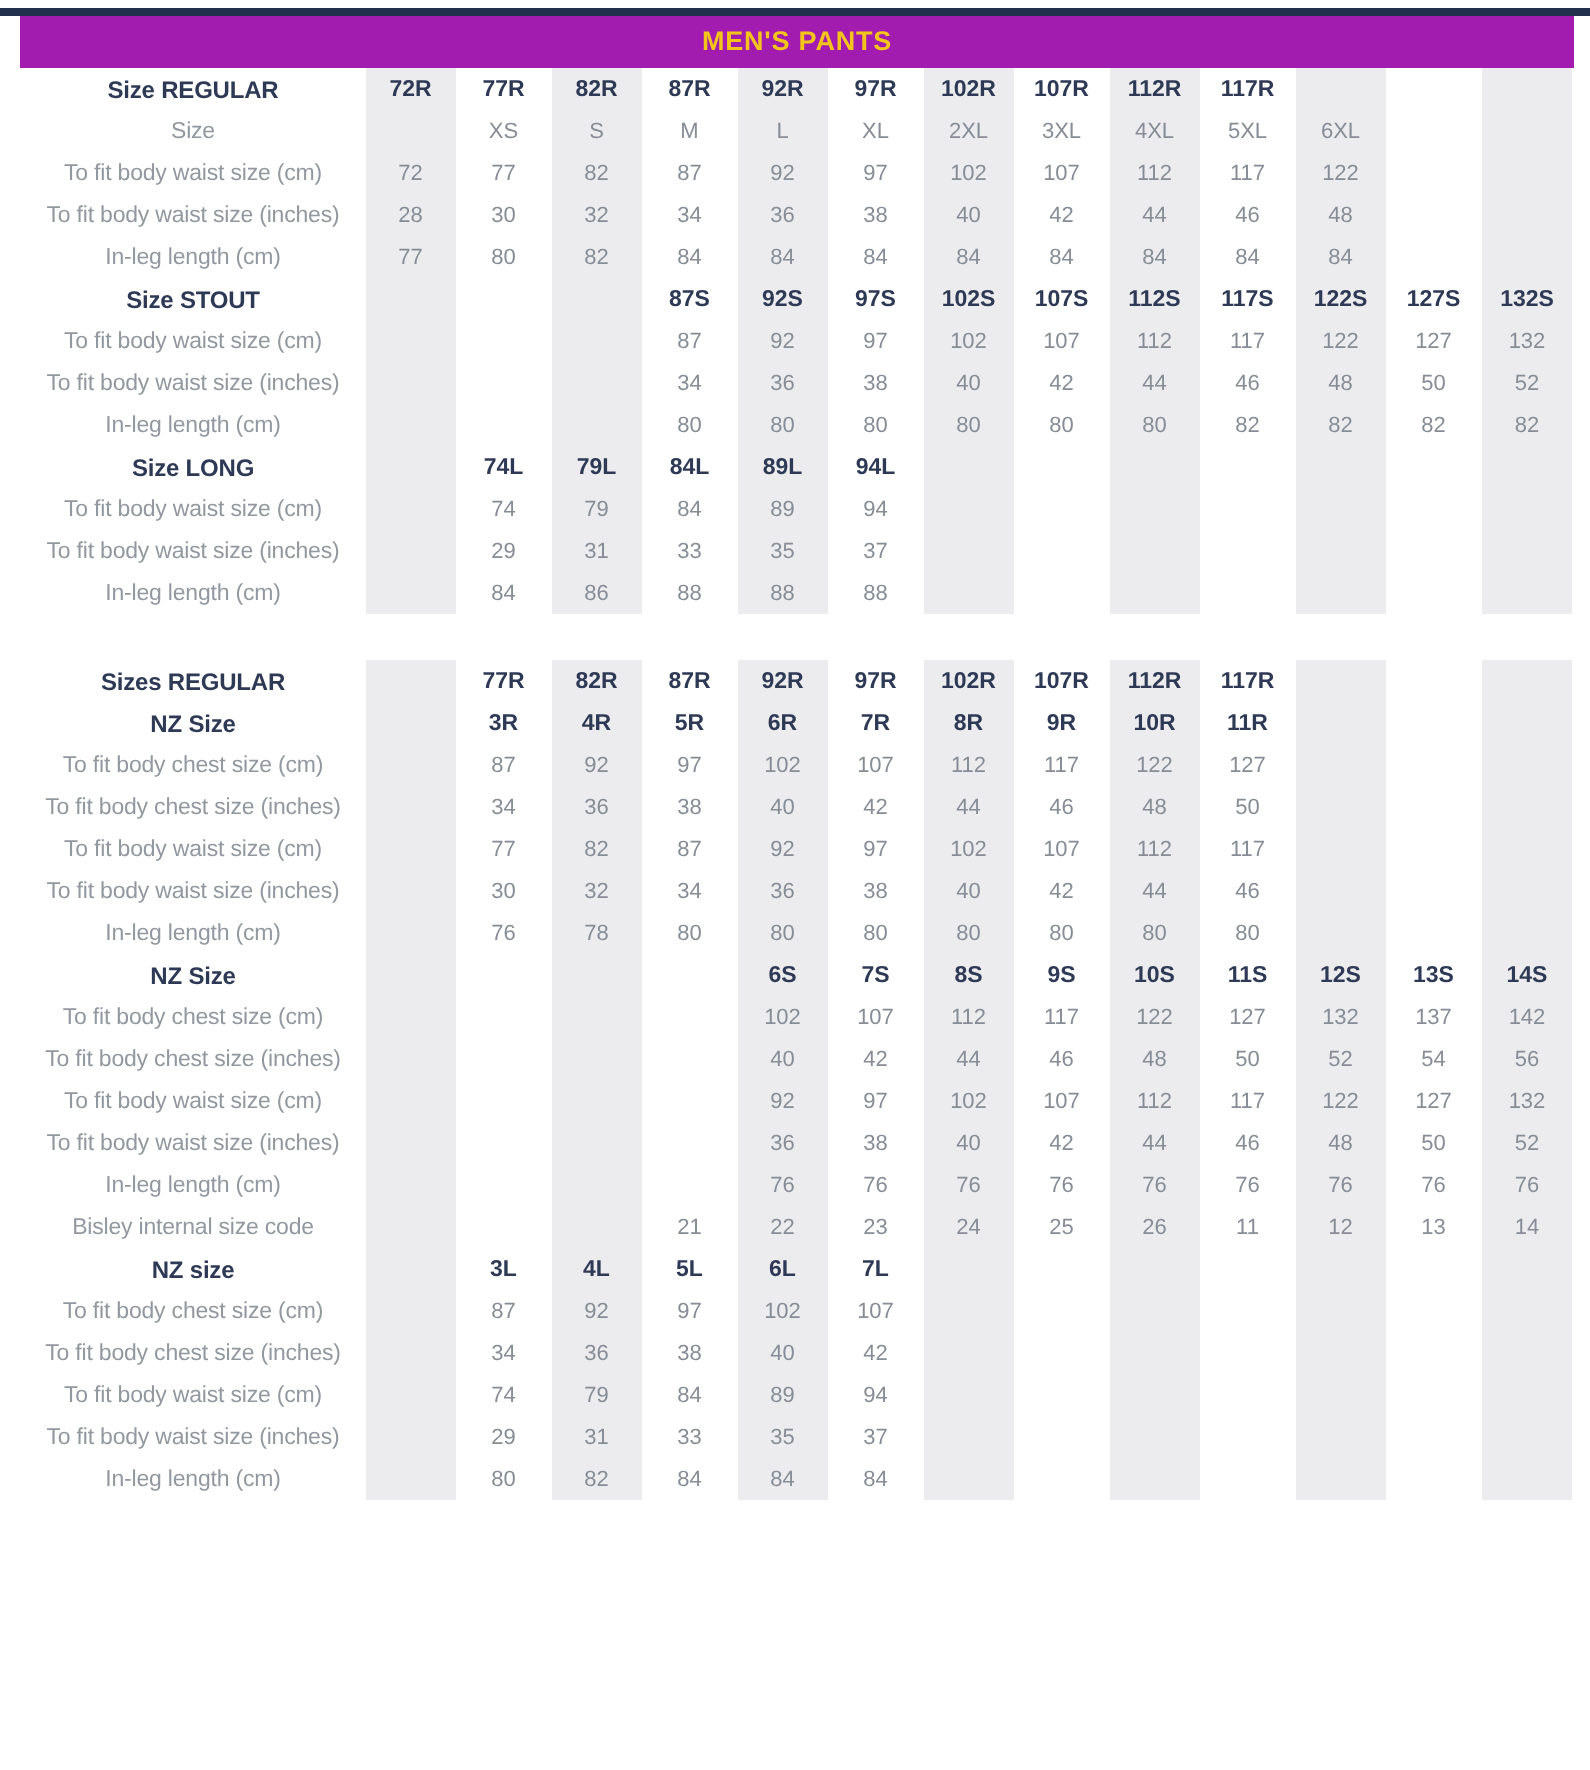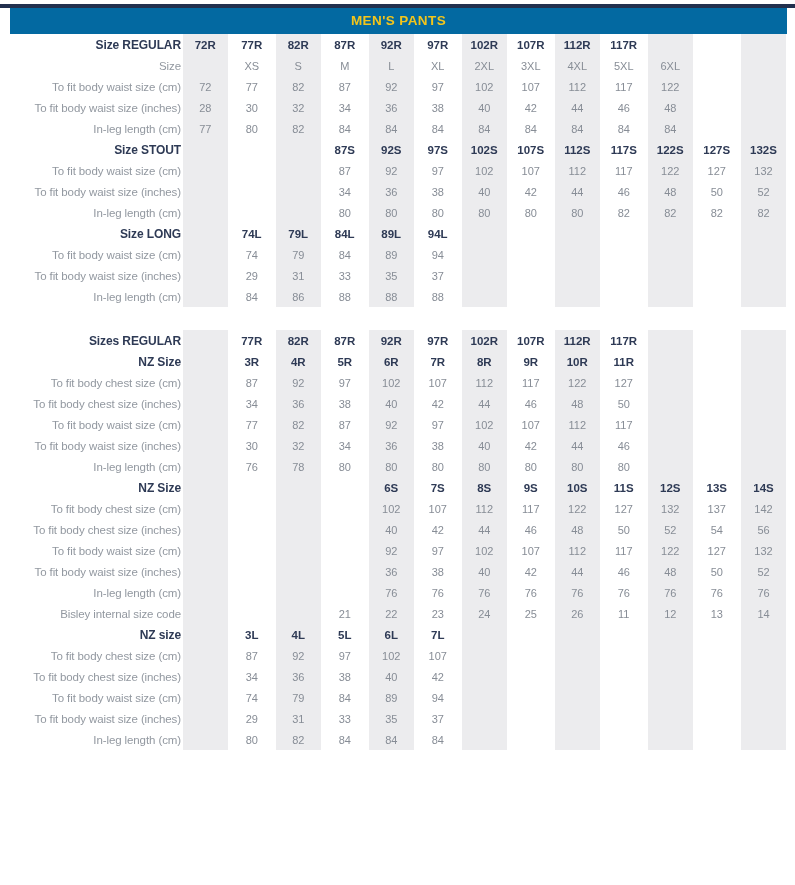--- a/index.html
+++ b/index.html
@@ -7,29 +7,29 @@
   body {
     width: 795px; height: 885px; overflow: hidden;
     font-family: "Liberation Sans", "DejaVu Sans", sans-serif;
     -webkit-font-smoothing: antialiased;
   }
   .top-rule { height: 4px; background: #22304e; margin-top: 4px; }
   .content { padding: 0 8px 0 10px; }
   .size-table { margin-bottom: 23px; }
   .table-header {
     height: 26px; line-height: 26px;
-    background: #0369a1; color: #f3c51b;
+    background: #a21caf; color: #f3c51b;
     font-weight: 700; font-size: 13.5px; text-align: center;
     letter-spacing: 0.4px;
   }
   table { border-collapse: collapse; table-layout: fixed; width: 100%; }
   col.label-col { width: 172px; }
   tr { height: 21px; }
   th.row-label {
-    text-align: right; font-weight: 400; font-size: 11.5px;
+    text-align: center; font-weight: 400; font-size: 11.5px;
     color: #9298a0; white-space: nowrap; padding-left: 2px;
     letter-spacing: -0.1px; overflow: hidden;
   }
   th.row-label.strong { font-weight: 700; color: #2e3a55; font-size: 12px; }
   td.cell {
     text-align: center; vertical-align: middle;
     font-size: 11px; color: #878d96;
     border-left: 2px solid #ffffff; border-right: 1px solid #ffffff;
   }
   td.cell.stripe { background: #ececee; }

